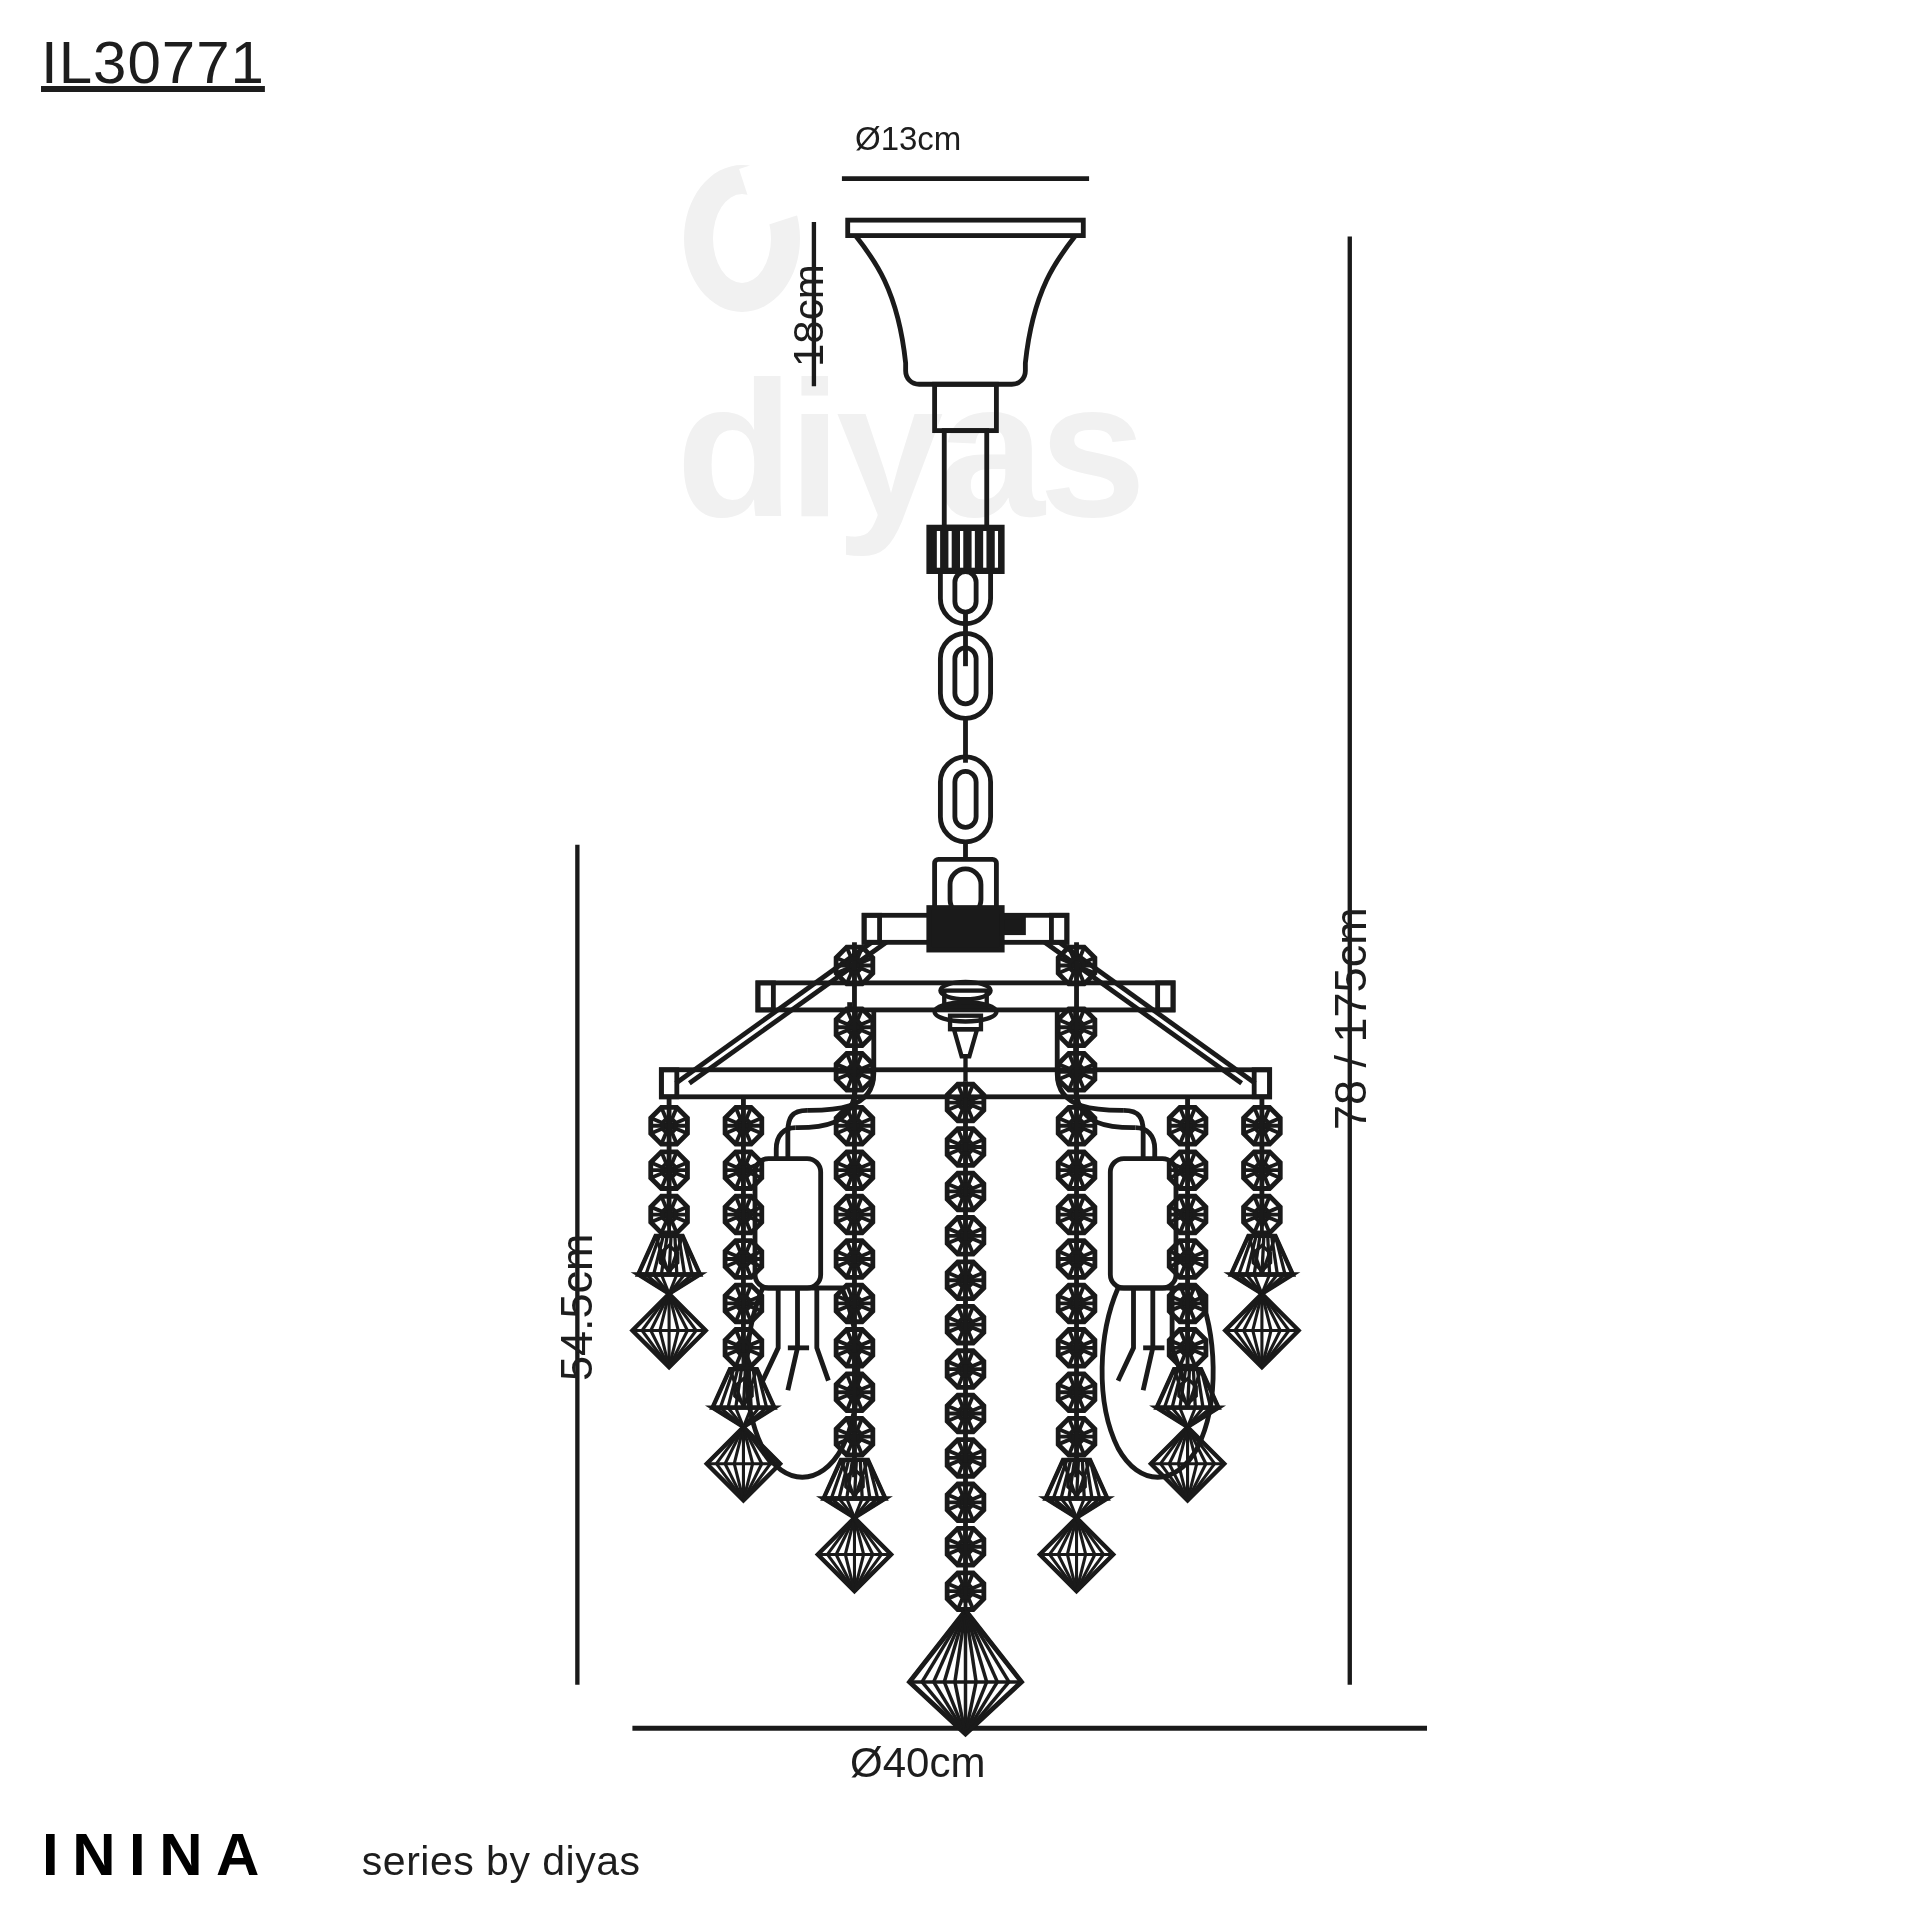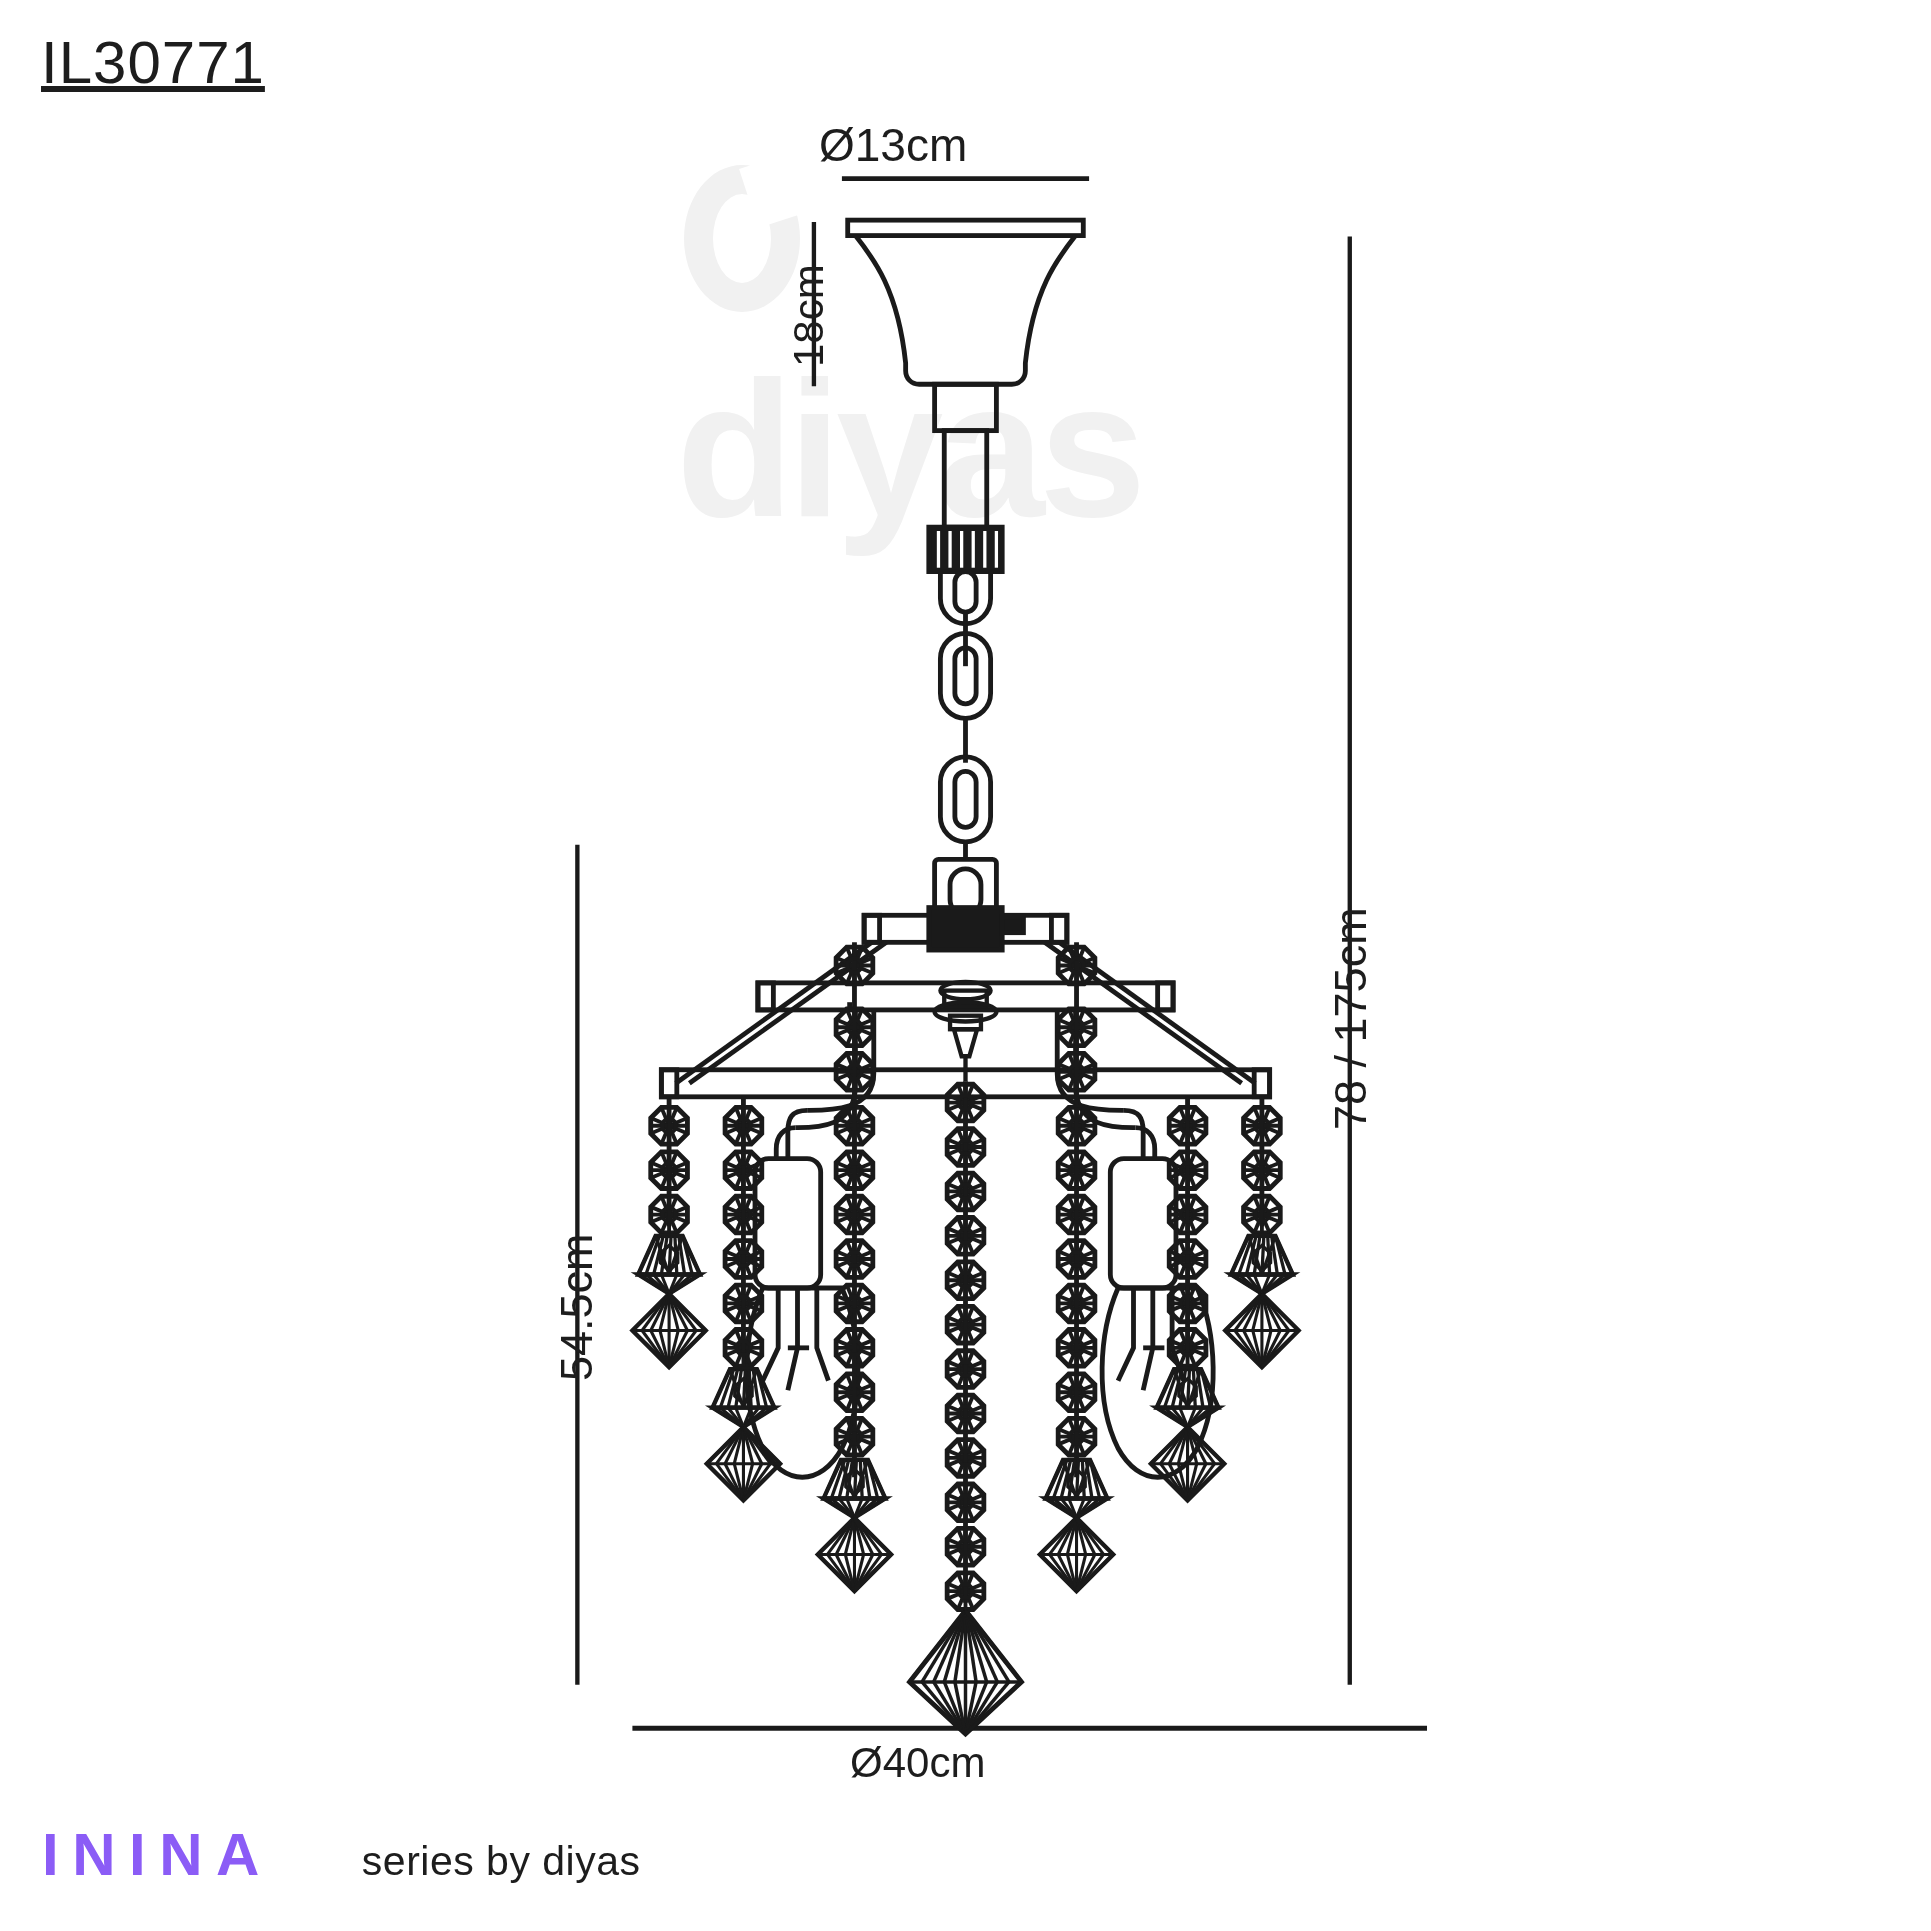--- a/index.html
+++ b/index.html
@@ -12,26 +12,26 @@
 
   
   #product-code{
     position:absolute;left:41px;top:33px;
     font-size:60px;letter-spacing:1px;font-weight:400;
     color:#1d1d1d;line-height:1;text-decoration:underline;
   }
 
   
   #footer{position:absolute;left:42px;top:1825px;display:flex;align-items:baseline;}
-  #series-name{font-size:60px;letter-spacing:13.5px;font-weight:700;color:#8b5cf6;line-height:1;}
+  #series-name{font-size:60px;letter-spacing:13.5px;font-weight:700;color:#000000;line-height:1;}
   #series-by{font-size:41px;letter-spacing:0.5px;font-weight:400;color:#1d1d1d;margin-left:89px;line-height:1;}
 
   
   .dim{position:absolute;font-size:42px;color:#1d1d1d;white-space:nowrap;line-height:1;font-weight:400;}
-  #dim-top-label{left:819px;top:122px;font-size:46px;}
+  #dim-top-label{left:855px;top:122px;font-size:33px;}
   #dim-bottom-label{left:850px;top:1742px;font-size:42px;}
 
   
   #watermark{
     position:absolute;left:676px;top:116px;width:599px;height:251px;
     font-size:193px;color:#f1f1f1;font-weight:700;letter-spacing:-5.8px;
     user-select:none;pointer-events:none;
   }
   #watermark .wm-mark{
     display:inline-block;width:135px;height:164px;vertical-align:-27px;

